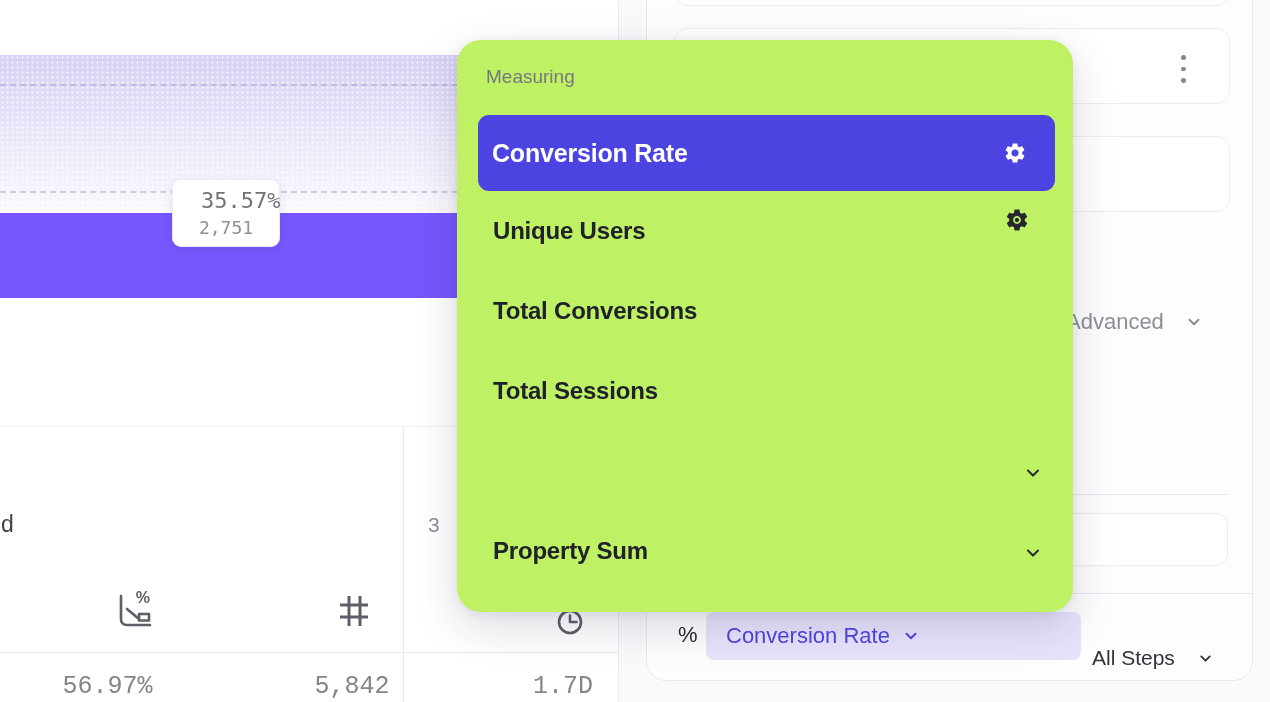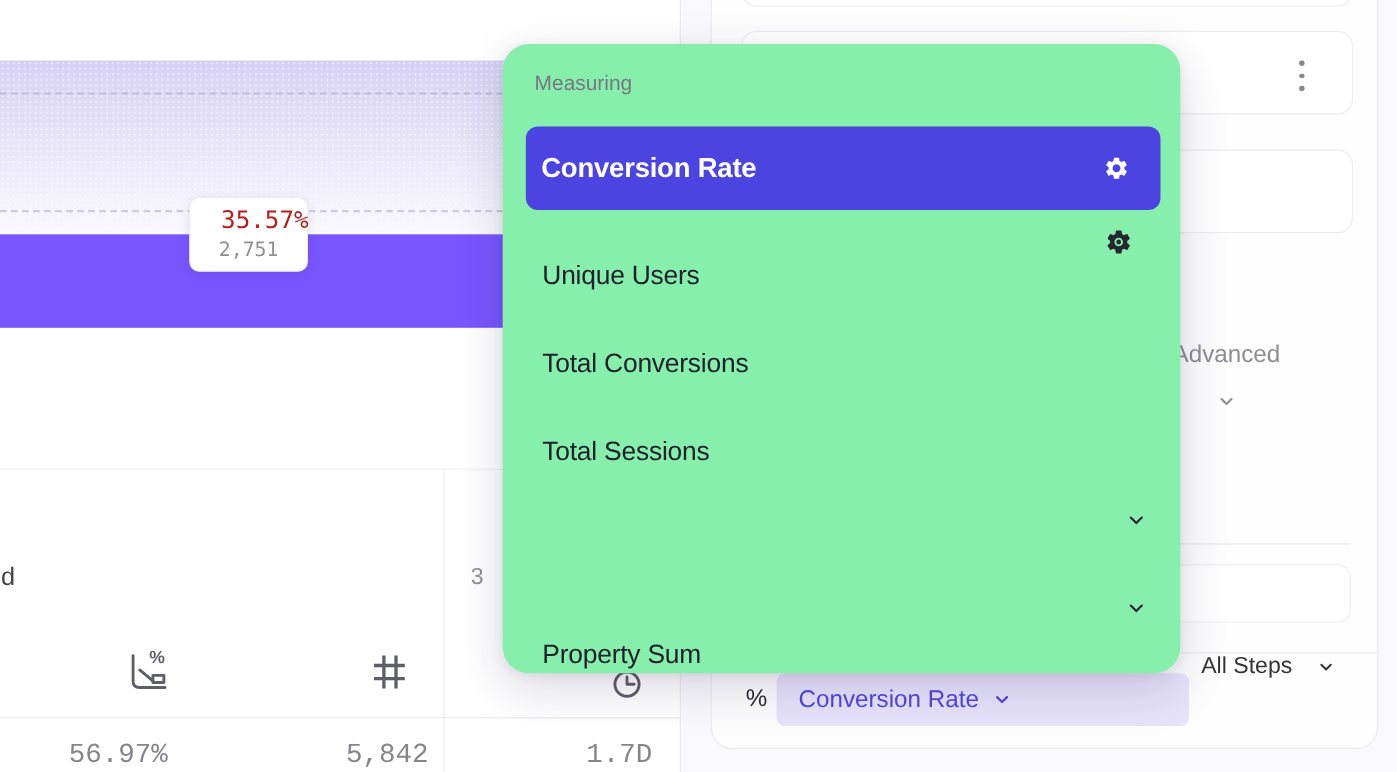--- a/index.html
+++ b/index.html
@@ -16,21 +16,21 @@
     background-image:
       radial-gradient(rgba(255,255,255,0.55) 1px, rgba(255,255,255,0) 1.3px),
       linear-gradient(180deg, #D7D0F6 0%, #E9E5F9 48%, #FAF9FD 100%);
     background-size:5px 5px, auto; }
   .dash { left:0; width:618px; height:0; border-top:2px dashed rgba(158,148,198,0.45); }
   .dash1 { top:84px; } .dash2 { top:191px; }
   .funnel-bar { left:0; top:213px; width:618px; height:85px; }
   .tooltip { left:172px; top:179px; width:108px; height:68px; background:#fff;
     border:1px solid #ECECF1; border-radius:9px; text-align:center;
     box-shadow:0 3px 10px rgba(30,30,60,0.10); padding-top:7px; }
-  .tooltip .pct { font-size:22px; color:#b91c1c; line-height:28px;margin-left:28px; }
+  .tooltip .pct { font-size:22px; color:#737373; line-height:28px;margin-left:28px; }
   .tooltip .cnt { font-size:18px; color:#8F8F99; line-height:26px; }
   .step-label { left:1px; top:330px; font-size:29px; font-weight:600; color:#26262F; letter-spacing:-0.2px; }
   .hline { height:1px; background:#E8E8ED; }
   .hline1 { left:0; top:426px; width:619px; background:#EFEFF3; }
   .hline2 { left:0; top:652px; width:619px; }
   .vline { left:403px; top:427px; width:1px; height:275px; background:#E8E8ED; }
   .frag-d { left:1px; top:511px; font-size:23px; font-weight:500; color:#3F3F49; }
   .step3-num { left:428px; top:513px; font-size:21px; color:#8F8F99; }
   .cell-val { top:672px; font-size:25px; color:#84848E; text-align:center;font-family:Liberation Mono, monospace; }
   .icon-gray { color:#5E5E69; }
@@ -39,41 +39,41 @@
   .right-panel { left:646px; top:-24px; width:607px; height:705px;
     background:#FDFDFE; border:1px solid #E9E9EE; border-radius:20px; }
   .sub-card { background:#fff; border:1px solid #EDEDF1; border-radius:14px; }
   .cardA { left:674px; top:-44px; width:556px; height:50px; }
   .cardB { left:674px; top:28px;  width:556px; height:76px; }
   .cardC { left:674px; top:136px; width:556px; height:76px; }
   .cardD { left:674px; top:513px; width:554px; height:53px; border-radius:12px; }
   .kebab { left:1181px; top:55px; width:6px; cursor:pointer; }
   .kebab i { display:block; width:4.5px; height:4.5px; border-radius:50%; background:#87878F; margin:0 0 7px 0; }
   .advanced { left:1066px; top:309px; display:flex; align-items:center; gap:21px;
-    font-size:22px; color:#8D8D96;flex-direction:column; }
+    font-size:22px; color:#8D8D96; }
   .pdiv1 { left:688px; top:494px; width:540px; }
   .pdiv2 { left:647px; top:593px; width:605px; }
   .pct-sym { left:678px; top:622px; font-size:22px; color:#2A2A33; }
   .metric-pill { left:706px; top:612px; width:375px; height:48px; border-radius:8px;
     display:flex; align-items:center; gap:12px; padding-left:20px;
     font-size:22px; font-weight:500; cursor:pointer; }
-  .all-steps { left:1092px; top:594px; display:flex; align-items:center; gap:22px;
+  .all-steps { left:1092px; top:646px; display:flex; align-items:center; gap:22px;
     font-size:21px; font-weight:500; color:#33333D; cursor:pointer; }
 
   
-  .dropdown { left:457px; top:40px; width:616px; height:572px; background:#86efac;
+  .dropdown { left:457px; top:40px; width:616px; height:572px; background:#bef264;
     border-radius:24px; z-index:10;
     box-shadow:0 14px 44px rgba(28,25,70,0.16), 0 2px 10px rgba(28,25,70,0.07); }
   .dd-label { position:absolute; left:29px; top:26px; font-size:19px; color:#77777F; }
   .dd-selected { position:absolute; left:21px; top:75px; width:577px; height:76px;
     border-radius:11px; display:flex; align-items:center; cursor:pointer; }
   .dd-selected .txt { margin-left:14px; font-size:25px; font-weight:600; color:#fff; letter-spacing:-0.2px; }
   .dd-selected .gear { position:absolute; right:28px; top:26px; color:#fff; }
-  .dd-item { position:absolute; left:36px; font-size:24px; font-weight:400; color:#21212B;
-    letter-spacing:-0.2px; cursor:pointer;margin-top:20px; }
+  .dd-item { position:absolute; left:36px; font-size:24px; font-weight:700; color:#21212B;
+    letter-spacing:-0.2px; cursor:pointer; }
   .dd-gear-dark { position:absolute; left:547px; top:167px; color:#26262F; cursor:pointer; }
   .dd-chev { position:absolute; left:566px; color:#26262F; }
   svg { display:block; }
 </style>
 </head>
 <body>
 
 <div id="app">
 
   <div class="abs left-card"></div>
@@ -176,21 +176,21 @@
 
     <div class="dd-item" style="top:257px;">Total Conversions</div>
     <div class="dd-item" style="top:337px;">Total Sessions</div>
 
     <span class="dd-chev" style="top:423px;">
       <svg width="20" height="20" viewBox="0 0 24 24" fill="none" stroke="currentColor" stroke-width="2.4" stroke-linecap="round" stroke-linejoin="round">
           <path d="M6 9 l6 6 6-6"></path>
         </svg>
     </span>
 
-    <div class="dd-item" style="top:522px;">Property Sum</div>
+    <div class="dd-item" style="top:497px;">Property Sum</div>
     <span class="dd-chev" style="top:503px;">
       <svg width="20" height="20" viewBox="0 0 24 24" fill="none" stroke="currentColor" stroke-width="2.4" stroke-linecap="round" stroke-linejoin="round">
           <path d="M6 9 l6 6 6-6"></path>
         </svg>
     </span>
   </div>
 
 </div>
 
 </body></html>

